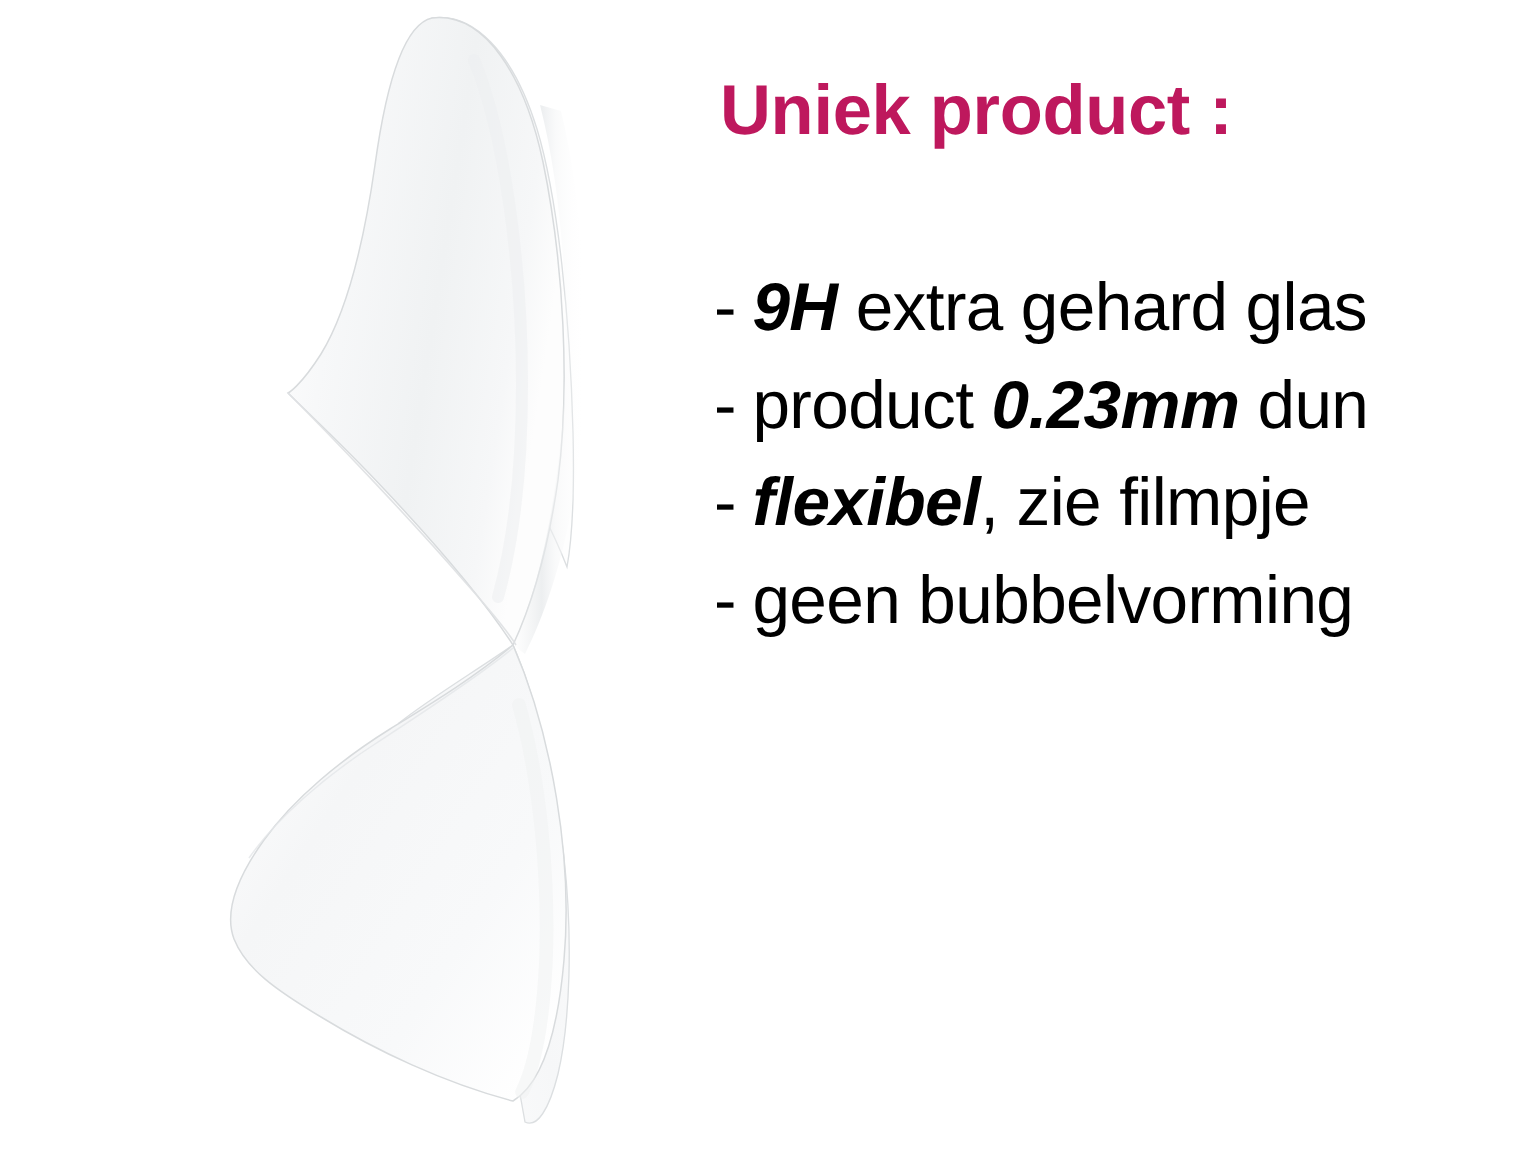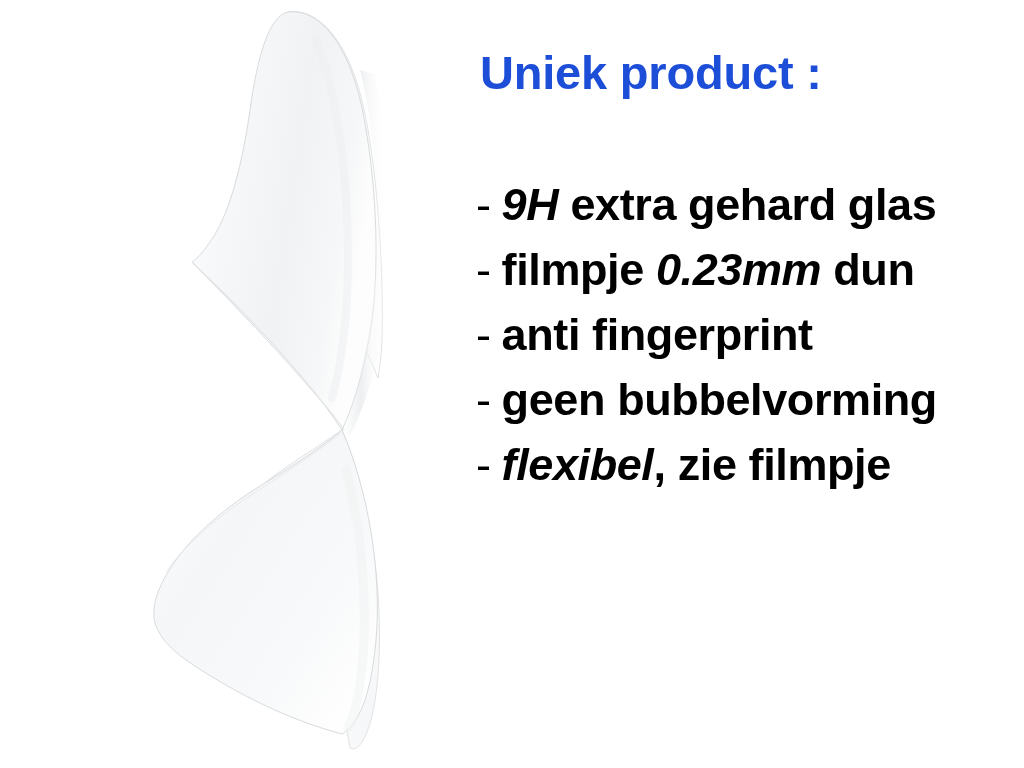--- a/index.html
+++ b/index.html
@@ -50,21 +50,21 @@
 
   .headline {
     position: absolute;
     left: 4px;
     top: 49px;
     font-size: 47px;
     font-weight: bold;
     line-height: 1.04;
     letter-spacing: -0.2px;
     white-space: nowrap;
-    color: #1d4ed8;
+    color: #be185d;
     text-align: right;
   }
 
   .feature-list {
     position: absolute;
     left: 0px;
     top: 172px;
     margin: 0;
     padding: 0;
     list-style: none;
@@ -83,21 +83,21 @@
   .feature-item .dash {
     display: inline-block;
     margin-right: 11px;
   }
   .feature-item b,
   .feature-item .strong {
     font-weight: bold;
     font-style: italic;
   }
   .feature-item .plain {
-    font-weight: bold;
+    font-weight: normal;
   }
 </style>
 </head>
 <body style="background: rgb(255, 255, 255); color: rgb(0, 0, 0);">
 
 <div id="canvas">
 
   <div class="product-figure">
     <svg viewBox="0 0 330 768" xmlns="http://www.w3.org/2000/svg" aria-hidden="true">
       <defs>
@@ -194,20 +194,19 @@
                C 252 682, 246 712, 238 728" fill="none" stroke="#f0f1f2" stroke-width="9" opacity="0.5" stroke-linecap="round"></path>
     </svg>
   </div>
 
   <div class="copy">
 
     <div class="headline">Uniek product :</div>
 
     <ul class="feature-list">
       <li class="feature-item"><span class="dash">-</span><span class="strong">9H</span><span class="plain"> extra gehard glas</span></li>
-      <li class="feature-item"><span class="dash">-</span><span class="plain">filmpje </span><span class="strong">0.23mm</span><span class="plain"> dun</span></li>
-      <li class="feature-item"><span class="dash">-</span><span class="plain">anti fingerprint</span></li>
+      <li class="feature-item"><span class="dash">-</span><span class="plain">product </span><span class="strong">0.23mm</span><span class="plain"> dun</span></li>
+      <li class="feature-item"><span class="dash">-</span><span class="strong">flexibel</span><span class="plain">, zie filmpje</span></li>
       <li class="feature-item"><span class="dash">-</span><span class="plain">geen bubbelvorming</span></li>
-      <li class="feature-item"><span class="dash">-</span><span class="strong">flexibel</span><span class="plain">, zie filmpje</span></li>
     </ul>
 
   </div>
 </div>
 
 </body></html>

